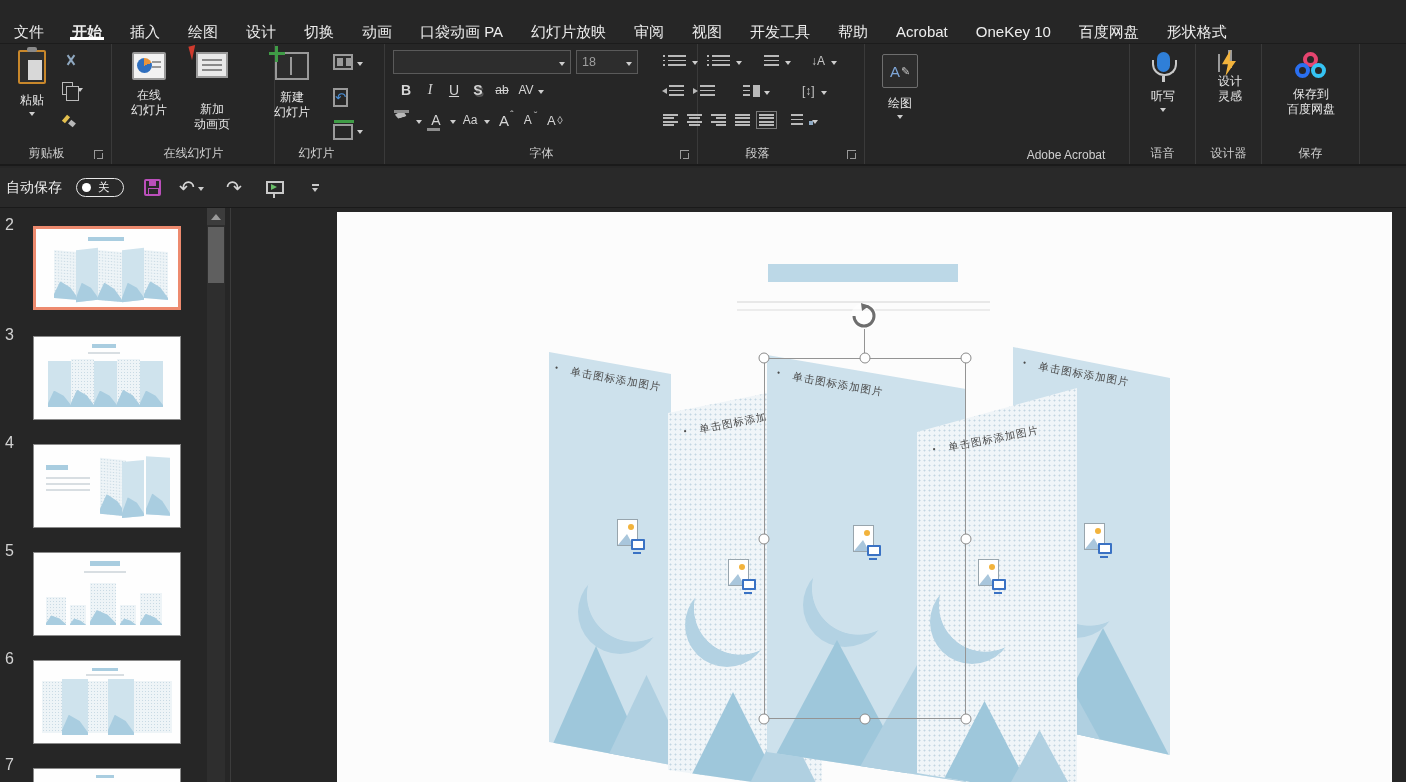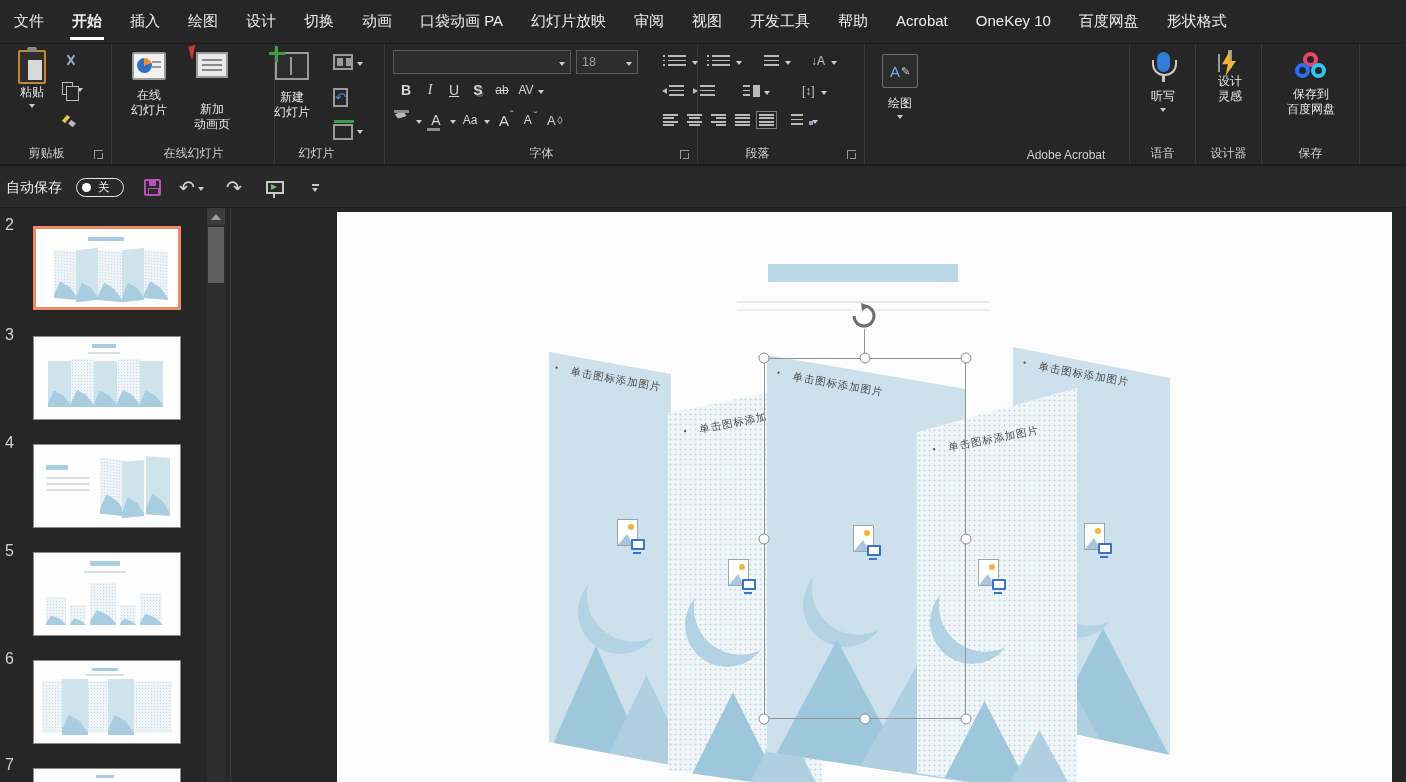--- a/index.html
+++ b/index.html
@@ -3,21 +3,21 @@
 <meta charset="utf-8">
 <style>
   * { margin:0; padding:0; box-sizing:border-box; }
   html,body { width:1406px; height:782px; overflow:hidden; background:#262626;
     font-family:"Liberation Sans","DejaVu Sans",sans-serif; }
   .abs { position:absolute; }
 
   
   .menubar { position:absolute; left:0; top:0; width:1406px; height:44px; background:#262626;
     display:flex; align-items:stretch; border-bottom:1px solid #1c1c1c; }
-  .tab { color:#ededed; font-size:15px; line-height:42px; padding:0 14px; position:relative; cursor:default; white-space:nowrap; }
+  .tab { color:#ededed; font-size:15px; line-height:42px; padding:11px 14px; position:relative; cursor:default; white-space:nowrap; }
   .tab.active { font-weight:bold; }
   .tab.active::after { content:""; position:absolute; left:12px; right:12px; bottom:3px; height:3px; background:#fff; }
 
   
   .ribbon { position:absolute; left:0; top:44px; width:1406px; height:122px; background:#262626; border-bottom:2px solid #1a1a1a; }
   .group { position:absolute; top:0; height:120px; border-right:1px solid #3a3a3a; }
   .grp-label { position:absolute; bottom:2px; left:0; right:0; text-align:center; color:#cfcfcf; font-size:12px; }
   .bigbtn { position:absolute; display:flex; flex-direction:column; align-items:center; color:#e8e8e8; font-size:12px; cursor:default; }
   .bigbtn .lines span { display:block; text-align:center; line-height:15px; }
   .dd { width:0; height:0; border-left:3.5px solid transparent; border-right:3.5px solid transparent; border-top:4px solid #cdcdcd; display:inline-block; margin-top:3px; }
@@ -186,21 +186,21 @@
   <span class="tab">OneKey 10</span>
   <span class="tab">百度网盘</span>
   <span class="tab">形状格式</span>
 </nav>
 
 <div class="ribbon">
 
   <div class="group" style="left:0;width:112px;">
     <div class="bigbtn" style="left:8px;top:6px;width:48px;">
       <span class="clip-icon"></span>
-      <span style="">粘贴</span>
+      <span style="margin-top:8px;">粘贴</span>
       <span class="dd"></span>
     </div>
     <div class="abs" style="left:62px;top:8px;">
         <span class="mini-ic">
           <span class="scis"></span>
         </span>
       </div>
     <div class="abs" style="left:62px;top:38px;display:flex;align-items:center;gap:4px;">
         <span class="copy-ic"></span>
         <span class="dd"></span>

